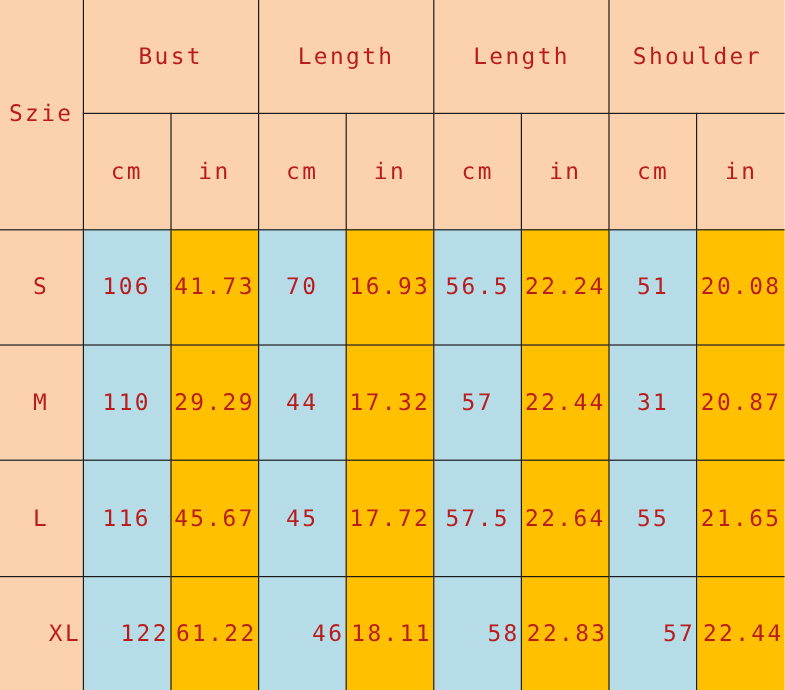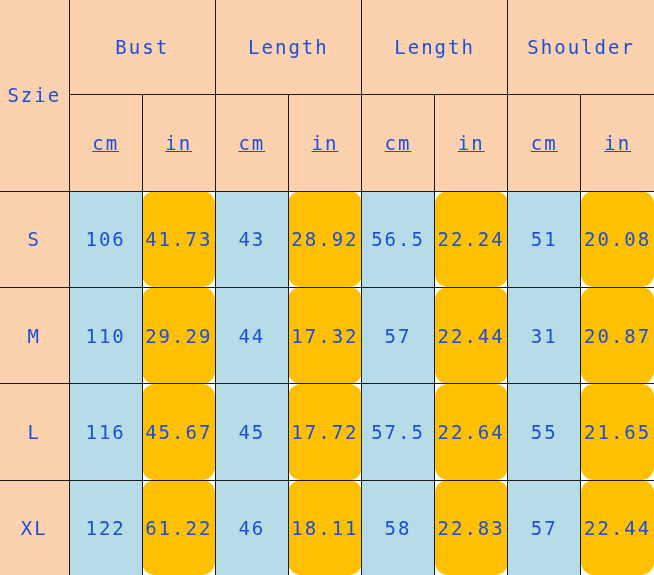--- a/index.html
+++ b/index.html
@@ -19,56 +19,54 @@
     width: 654px;
     height: 575px;
     border-collapse: collapse;
     table-layout: fixed;
   }
 
   #size-chart td {
     border: 1px solid #1a1a1a;
     text-align: center;
     vertical-align: middle;
-    color: #1d4ed8;
+    color: #b91c1c;
     font-size: 19px;
     letter-spacing: 2px;
     padding: 1px;
   }
 
   
   #size-chart tr:first-child td { border-top: none; }
-  #size-chart tr:last-child td { border-bottom: none; }
+  #size-chart tr:last-child td { border-bottom: none; text-align: right; }
   #size-chart td:first-child { border-left: none; }
   #size-chart td:last-child { border-right: none; }
 
   .c-header {
     background: #fbd2ad;
   }
   .c-cm {
     background: #b6dce8;
   }
   .c-in {
     background: #ffc000;
-    border-radius: 13px;
   }
 
   .group-label {
     font-size: 21px;
     letter-spacing: 3px;
   }
   .size-corner {
     font-size: 21px;
     letter-spacing: 3px;
     margin-top: 28px;
   }
   .unit-label {
     font-size: 19px;
     letter-spacing: 2px;
-    text-decoration: underline;
   }
   .size-label {
     font-size: 19px;
     letter-spacing: 2px;
   }
   .value {
     font-size: 19px;
     letter-spacing: 2px;
   }
 
@@ -109,22 +107,22 @@
       <td class="c-header unit-label">cm</td>
       <td class="c-header unit-label">in</td>
       <td class="c-header unit-label">cm</td>
       <td class="c-header unit-label">in</td>
     </tr>
 
     <tr>
       <td class="c-header size-label">S</td>
       <td class="c-cm value">106</td>
       <td class="c-in value">41.73</td>
-      <td class="c-cm value">43</td>
-      <td class="c-in value">28.92</td>
+      <td class="c-cm value">70</td>
+      <td class="c-in value">16.93</td>
       <td class="c-cm value">56.5</td>
       <td class="c-in value">22.24</td>
       <td class="c-cm value">51</td>
       <td class="c-in value">20.08</td>
     </tr>
 
     <tr>
       <td class="c-header size-label">M</td>
       <td class="c-cm value">110</td>
       <td class="c-in value">29.29</td>

